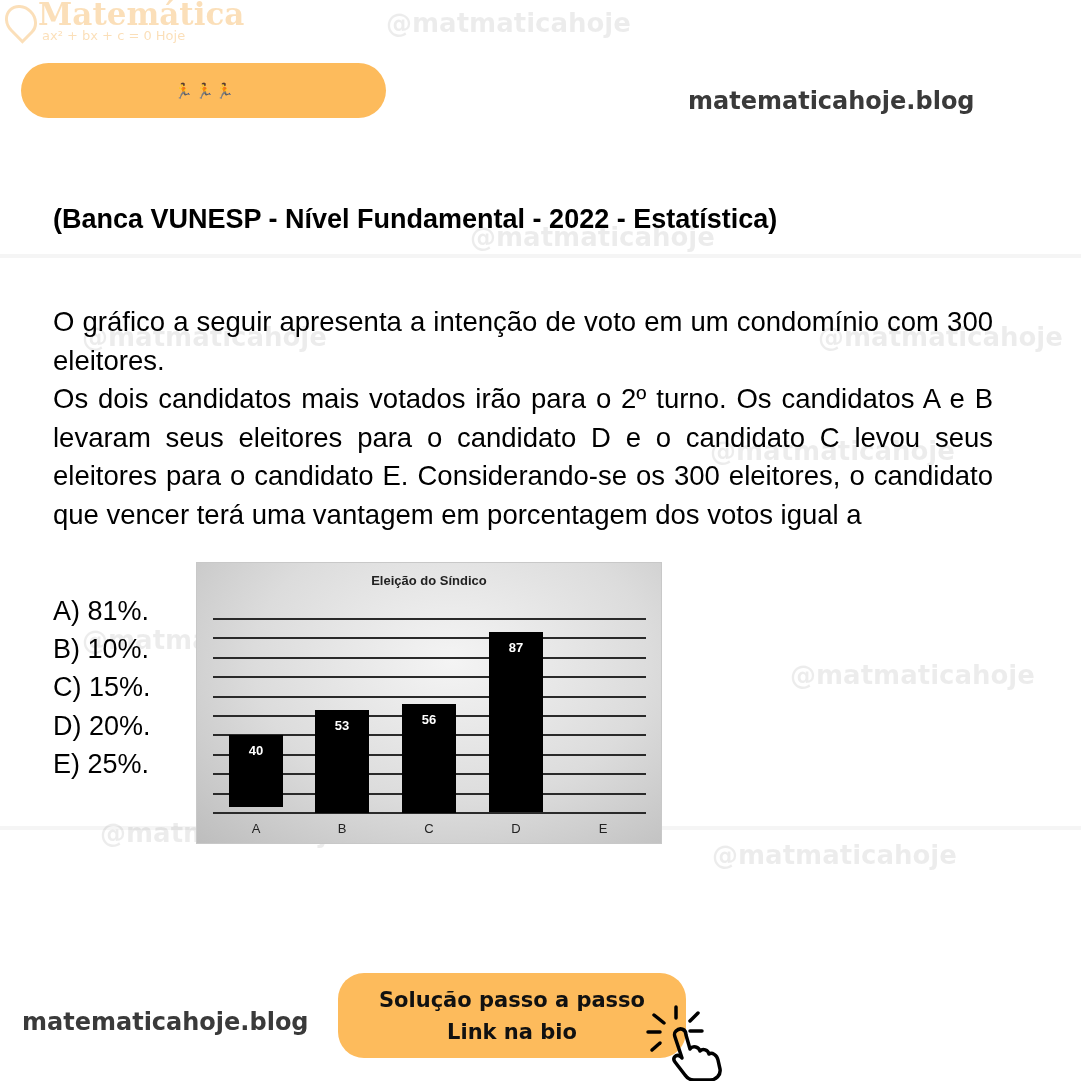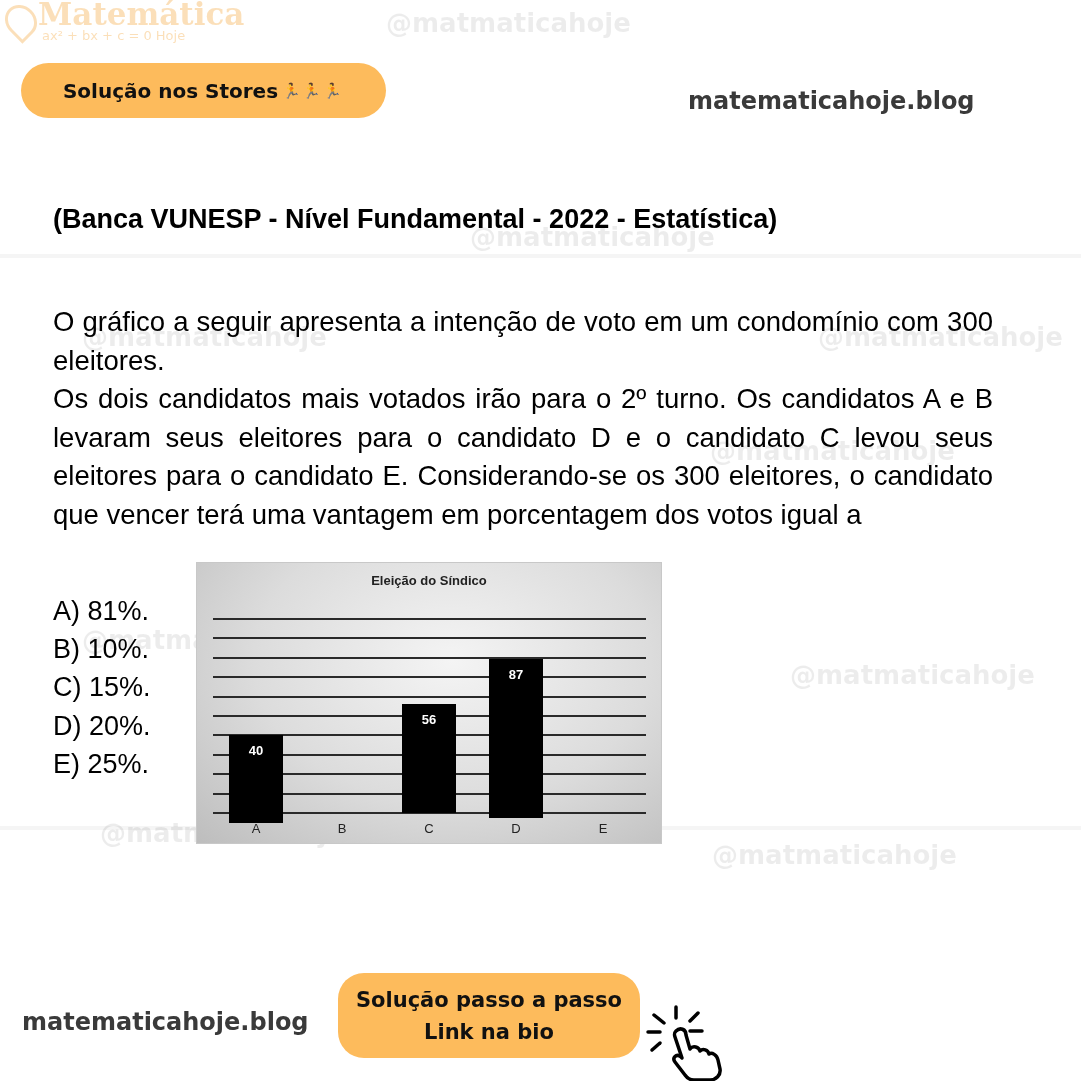--- a/index.html
+++ b/index.html
@@ -10,21 +10,21 @@
   .logo .pin { position: absolute; left: 2px; top: 4px; width: 30px; height: 34px; border: 3px solid #f4a63a; border-radius: 50% 50% 50% 0; transform: rotate(-45deg); }
   .logo .word { position: absolute; left: 34px; top: -4px; font-family: "DejaVu Serif", serif; font-weight: bold; font-size: 31px; color: #f4a63a; }
   .logo .eq { position: absolute; left: 38px; top: 28px; font-family: "DejaVu Sans", sans-serif; font-size: 13px; color: #f4a63a; }
 
   .wm { position: absolute; font-family: "DejaVu Sans", sans-serif; font-weight: bold; font-size: 26px; color: #000; opacity: 0.07; white-space: nowrap; }
   .hline { position: absolute; height: 4px; background: #000; opacity: 0.04; }
 
   .pill { position: absolute; background: #fdbb5c; border-radius: 30px; display: flex; align-items: center; justify-content: center; font-family: "DejaVu Sans", sans-serif; font-weight: bold; color: #111; }
   .pill-top { left: 21px; top: 63px; width: 365px; height: 55px; font-size: 20px; }
   .pill-top .runners { font-size: 15px; margin-left: 4px; letter-spacing: 2px; color: #b8874c; }
-  .pill-bottom { left: 338px; top: 973px; width: 302px; height: 85px; font-size: 21px; flex-direction: column; line-height: 32px; border-radius: 26px; }
+  .pill-bottom { left: 338px; top: 973px; width: 348px; height: 85px; font-size: 21px; flex-direction: column; line-height: 32px; border-radius: 26px; }
 
   .site { position: absolute; font-family: "DejaVu Sans", sans-serif; font-weight: bold; color: #3a3a3a; font-size: 24px; white-space: nowrap; }
   .site-top { left: 688px; top: 87px; }
   .site-bottom { left: 22px; top: 1008px; }
 
   .title { position: absolute; left: 53px; top: 204px; font-weight: bold; font-size: 27px; letter-spacing: 0px; white-space: nowrap; }
   .statement { position: absolute; left: 53px; top: 287px; width: 940px; font-size: 27.5px; line-height: 38.5px; text-align: justify; }
 
   .options { position: absolute; left: 53px; top: 592px; font-size: 27px; line-height: 38.2px; }
 
@@ -54,21 +54,20 @@
 <div class="wm" style="left:818px; top:322px;">@matmaticahoje</div>
 <div class="wm" style="left:710px; top:436px;">@matmaticahoje</div>
 <div class="wm" style="left:82px; top:625px;">@matmaticahoje</div>
 <div class="wm" style="left:790px; top:660px;">@matmaticahoje</div>
 <div class="wm" style="left:100px; top:818px;">@matmaticahoje</div>
 <div class="wm" style="left:712px; top:840px;">@matmaticahoje</div>
 <div class="hline" style="left:0; top:254px; width:1081px;"></div>
 <div class="hline" style="left:0; top:826px; width:1081px;"></div>
 
 <div class="pill pill-top">
-  <span>Solução nos Stores</span>
   <span class="runners">🏃🏃🏃</span>
 </div>
 
 <div class="site site-top">matematicahoje.blog</div>
 
 <div class="title">(Banca VUNESP - Nível Fundamental - 2022 - Estatística)</div>
 <div class="statement">
   <div style="text-align:justify; text-align-last:left;margin-top:16px;">O gráfico a seguir apresenta a intenção de voto em um condomínio com 300 eleitores.</div>
   <div style="text-align:justify; text-align-last:left;">Os dois candidatos mais votados irão para o 2º turno. Os candidatos A e B levaram seus eleitores para o candidato D e o candidato C levou seus eleitores para o candidato E. Considerando-se os 300 eleitores, o candidato que vencer terá uma vantagem em porcentagem dos votos igual a</div>
 </div>
@@ -87,30 +86,33 @@
     <div class="grid" style="top: 229.6px;"></div>
     <div class="grid" style="top: 210.2px;"></div>
     <div class="grid" style="top: 190.8px;"></div>
     <div class="grid" style="top: 171.4px;"></div>
     <div class="grid" style="top: 152px;"></div>
     <div class="grid" style="top: 132.6px;"></div>
     <div class="grid" style="top: 113.2px;"></div>
     <div class="grid" style="top: 93.8px;"></div>
     <div class="grid" style="top: 74.4px;"></div>
     <div class="grid" style="top: 55px;"></div>
-    <div class="bar" style="left: 32px; top: 172px; height: 88px;">
+    <div class="bar" style="left: 32px; top: 172px; height: 72px;">
       <div class="bar-label">40</div>
     </div>
     <div class="xlab" style="left: 32px;">A</div>
+    <div class="bar" style="left: 118px; top: 146.65px; height: 103.35px;">
+      <div class="bar-label">53</div>
+    </div>
     <div class="xlab" style="left: 118px;">B</div>
     <div class="bar" style="left: 205px; top: 140.8px; height: 109.2px;">
       <div class="bar-label">56</div>
     </div>
     <div class="xlab" style="left: 205px;">C</div>
-    <div class="bar" style="left: 292px; top: 96px; height: 159px;">
+    <div class="bar" style="left: 292px; top: 69px; height: 180px;">
       <div class="bar-label">87</div>
     </div>
     <div class="xlab" style="left: 292px;">D</div>
     <div class="xlab" style="left: 379px;">E</div>
   </div>
 
 <div class="site site-bottom">matematicahoje.blog</div>
 <div class="pill pill-bottom">
   <span>Solução passo a passo</span>
   <span>Link na bio</span>

